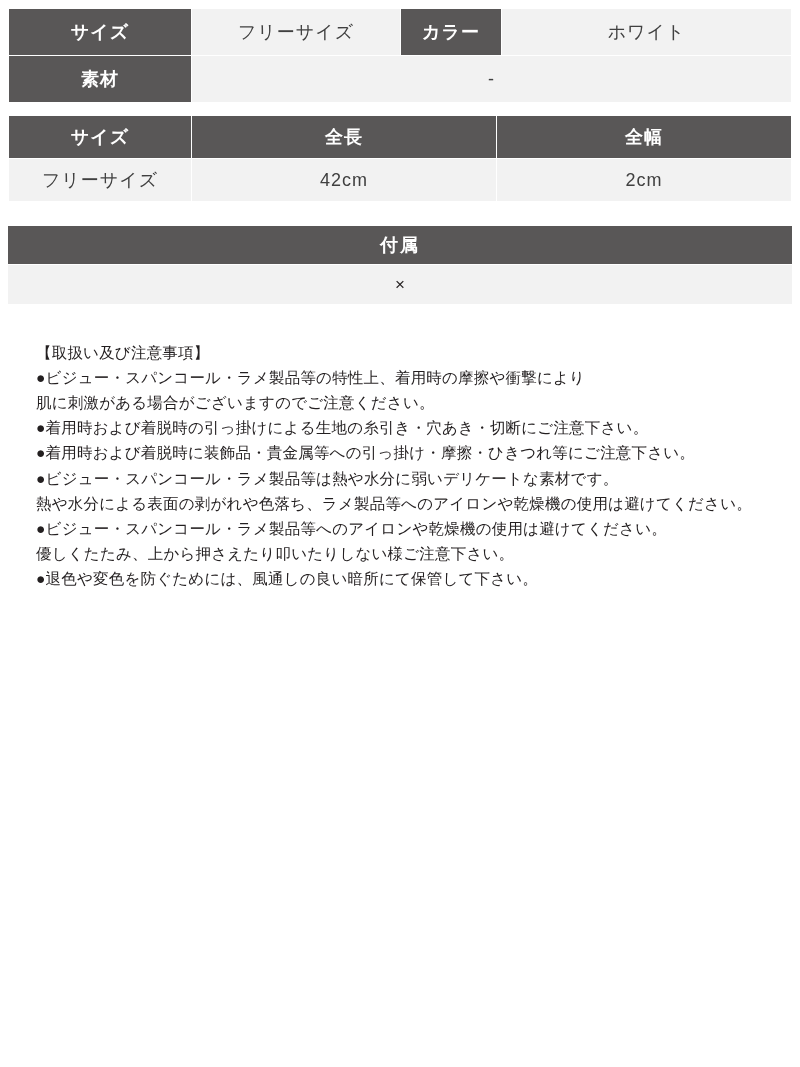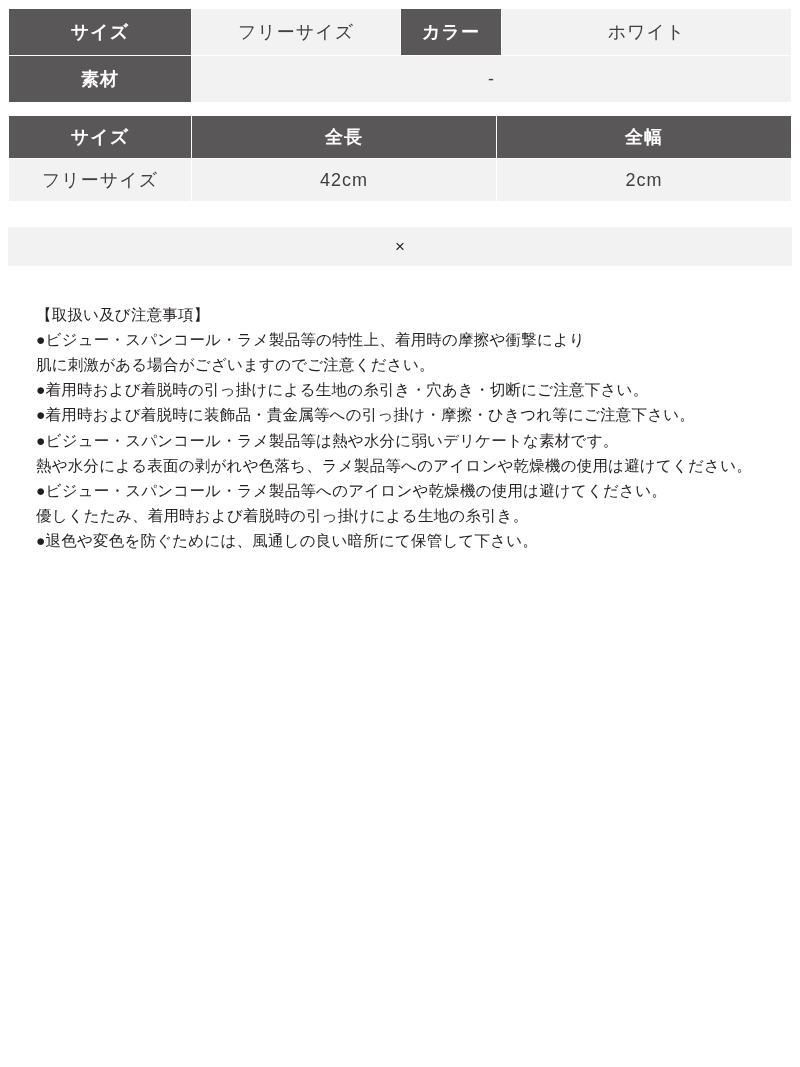--- a/index.html
+++ b/index.html
@@ -134,28 +134,29 @@
       <tr>
         <td class="val" style="width:180px">フリーサイズ</td>
         <td class="val" style="width:302px">42cm</td>
         <td class="val">2cm</td>
       </tr>
     </tbody>
   </table>
 
   <div class="gap-lg"></div>
 
+  <div class="acc-head">付属</div>
   <div class="acc-body">×</div>
 
   <div class="notes">
     <div class="line">【取扱い及び注意事項】</div>
     <div class="line">●ビジュー・スパンコール・ラメ製品等の特性上、着用時の摩擦や衝撃により</div>
     <div class="line">肌に刺激がある場合がございますのでご注意ください。</div>
     <div class="line">●着用時および着脱時の引っ掛けによる生地の糸引き・穴あき・切断にご注意下さい。</div>
     <div class="line">●着用時および着脱時に装飾品・貴金属等への引っ掛け・摩擦・ひきつれ等にご注意下さい。</div>
     <div class="line">●ビジュー・スパンコール・ラメ製品等は熱や水分に弱いデリケートな素材です。</div>
     <div class="line">熱や水分による表面の剥がれや色落ち、ラメ製品等へのアイロンや乾燥機の使用は避けてください。</div>
     <div class="line">●ビジュー・スパンコール・ラメ製品等へのアイロンや乾燥機の使用は避けてください。</div>
-    <div class="line">優しくたたみ、着用時および着脱時の引っ掛けによる生地の糸引き。</div>
+    <div class="line">優しくたたみ、上から押さえたり叩いたりしない様ご注意下さい。</div>
     <div class="line">●退色や変色を防ぐためには、風通しの良い暗所にて保管して下さい。</div>
   </div>
 
 </div>
 
 </body></html>

